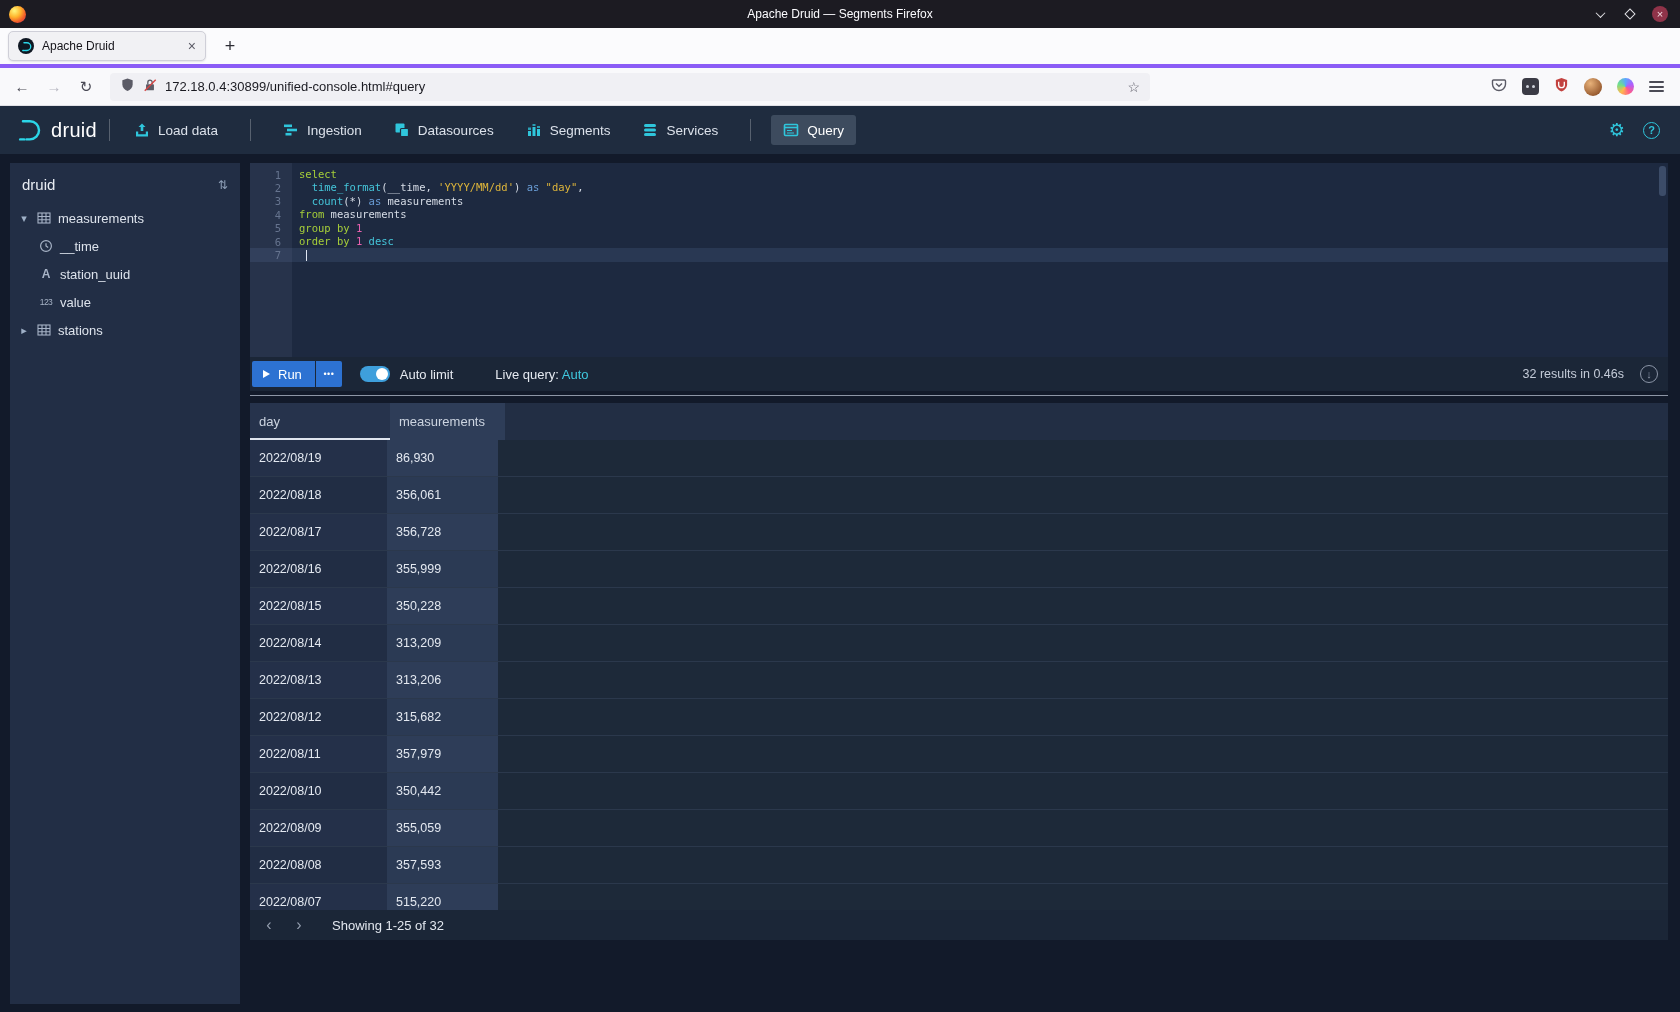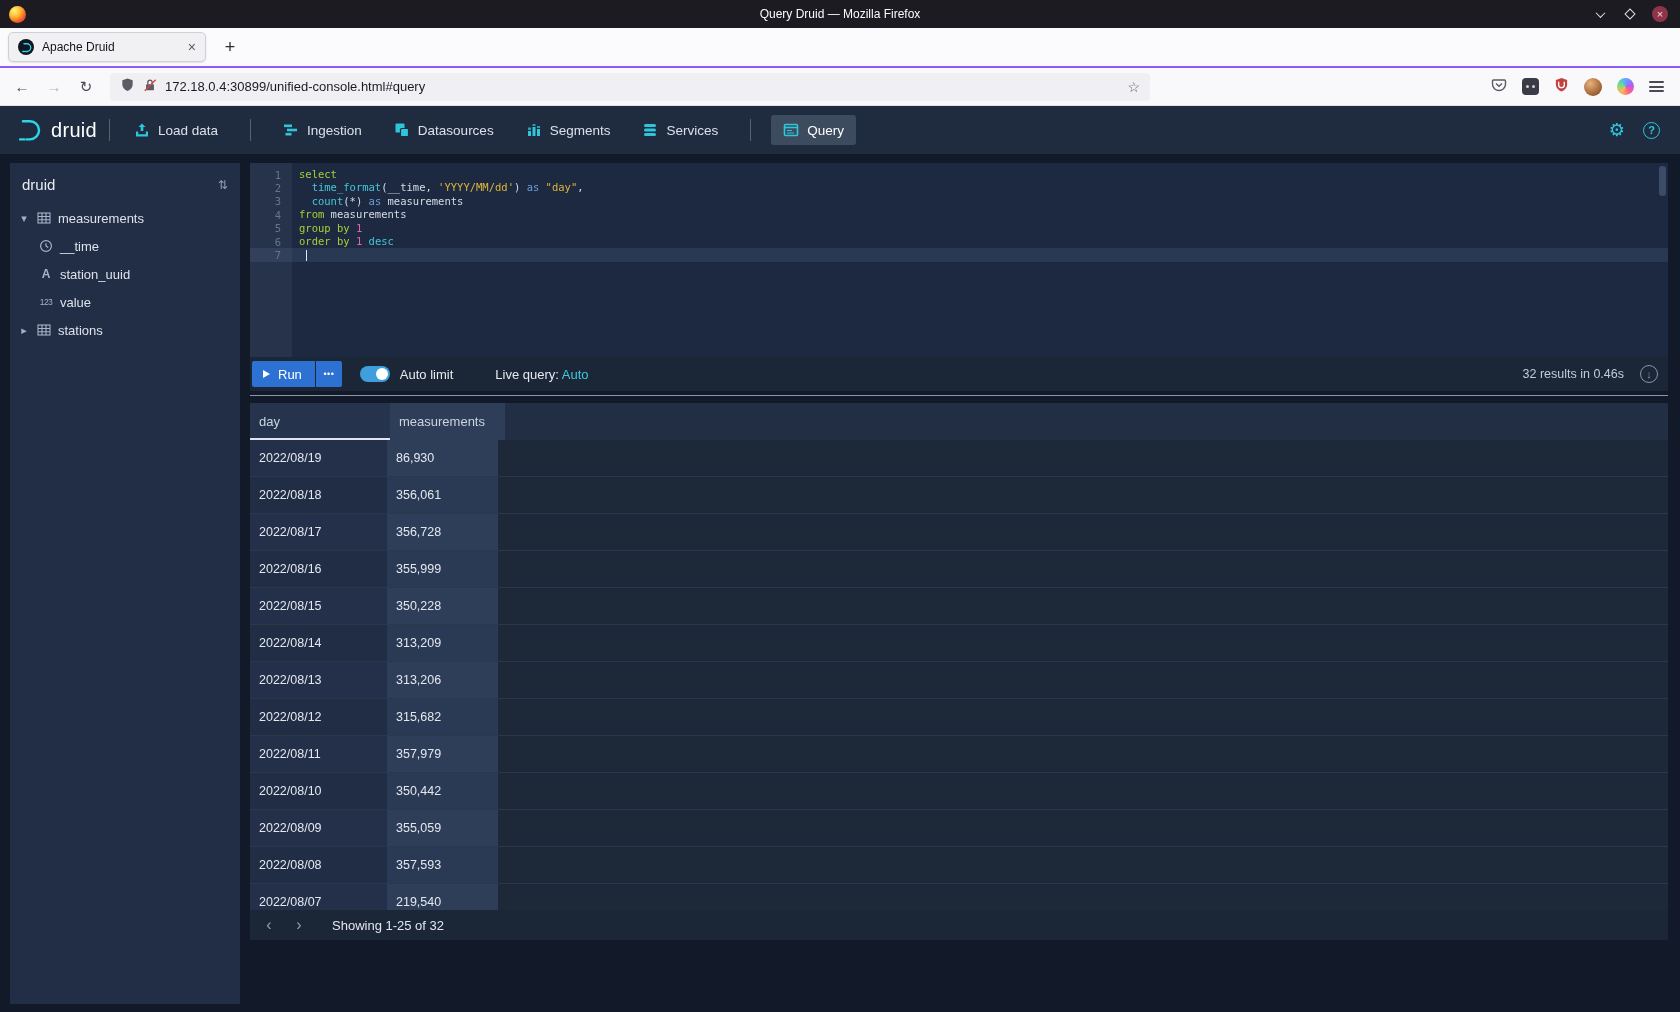--- a/index.html
+++ b/index.html
@@ -11,21 +11,21 @@
   .ff-logo{width:17px;height:17px;border-radius:50%;margin-left:9px;
     background:radial-gradient(circle at 32% 28%, #fff176 4%, #ffb42c 38%, #f1592a 68%, #c23b6d 96%);}
   .win-title{position:absolute;left:50%;transform:translateX(-50%);font-size:12px;color:#fbfbfe;}
   .win-controls{margin-left:auto;display:flex;align-items:center;gap:14px;padding-right:12px;}
   .wc{width:16px;height:16px;display:flex;align-items:center;justify-content:center;}
   .chev{width:7px;height:7px;border-right:1.6px solid #dfdfe3;border-bottom:1.6px solid #dfdfe3;transform:rotate(45deg) translate(-1px,-1px);}
   .dia{width:8px;height:8px;border:1.6px solid #dfdfe3;transform:rotate(45deg);}
   .wc.close{background:#8f3349;border-radius:50%;color:#f3dbe1;font-size:11px;line-height:1;}
 
   
-  .tabbar{height:40px;background:#fbfbfd;display:flex;align-items:center;padding:0 8px;border-bottom:2px solid #8b5cf6;}
+  .tabbar{height:40px;background:#fbfbfd;display:flex;align-items:center;padding:0 8px;border-bottom:4px solid #8b5cf6;}
   .tab{height:30px;width:198px;background:#f1f1f4;border:1px solid #cfcfd8;border-radius:5px;
     display:flex;align-items:center;padding:0 9px;gap:8px;box-shadow:0 1px 2px rgba(0,0,0,.10);}
   .favicon{width:16px;height:16px;border-radius:50%;background:#0f1722;display:flex;align-items:center;justify-content:center;flex:none;}
   .tab-title{font-size:12px;color:#15141a;flex:1;white-space:nowrap;overflow:hidden;}
   .tab-close{color:#5b5b66;font-size:14px;line-height:1;}
   .newtab{margin-left:10px;font-size:18px;color:#2b2b33;width:28px;height:28px;display:flex;align-items:center;justify-content:center;border-radius:4px;}
 
   
   .toolbar{height:38px;background:#f9f9fb;border-bottom:1px solid #e1e1e6;display:flex;align-items:center;padding:0 8px;gap:4px;}
   .tb-btn{width:28px;height:28px;display:flex;align-items:center;justify-content:center;font-size:15px;color:#4a4a55;border-radius:4px;}
@@ -125,21 +125,21 @@
   
   .pager{height:30px;background:#1b2637;display:flex;align-items:center;gap:4px;padding:0 6px;flex:none;}
   .pg-btn{width:26px;height:26px;display:flex;align-items:center;justify-content:center;color:#939dae;font-size:16px;border-radius:3px;}
   .pg-label{color:#e2e7ef;font-size:13px;margin-left:16px;}
 </style>
 </head>
 <body>
 
 <div class="titlebar">
   <span class="ff-logo"></span>
-  <span class="win-title">Query Druid — Mozilla Firefox</span>
+  <span class="win-title">Apache Druid — Segments Firefox</span>
   <div class="win-controls">
     <span class="wc">
         <i class="chev"></i>
       </span>
     <span class="wc">
         <i class="dia"></i>
       </span>
     <span class="wc close">×</span>
   </div>
 </div>
@@ -450,21 +450,21 @@
           <div class="trow">
             <div class="tcell col0">2022/08/09</div>
             <div class="tcell col1">355,059</div>
           </div>
           <div class="trow">
             <div class="tcell col0">2022/08/08</div>
             <div class="tcell col1">357,593</div>
           </div>
           <div class="trow">
             <div class="tcell col0">2022/08/07</div>
-            <div class="tcell col1">219,540</div>
+            <div class="tcell col1">515,220</div>
           </div>
         </div>
     </div>
 
     <div class="pager">
       <span class="pg-btn">‹</span>
       <span class="pg-btn">›</span>
       <span class="pg-label">Showing 1-25 of 32</span>
     </div>
 

